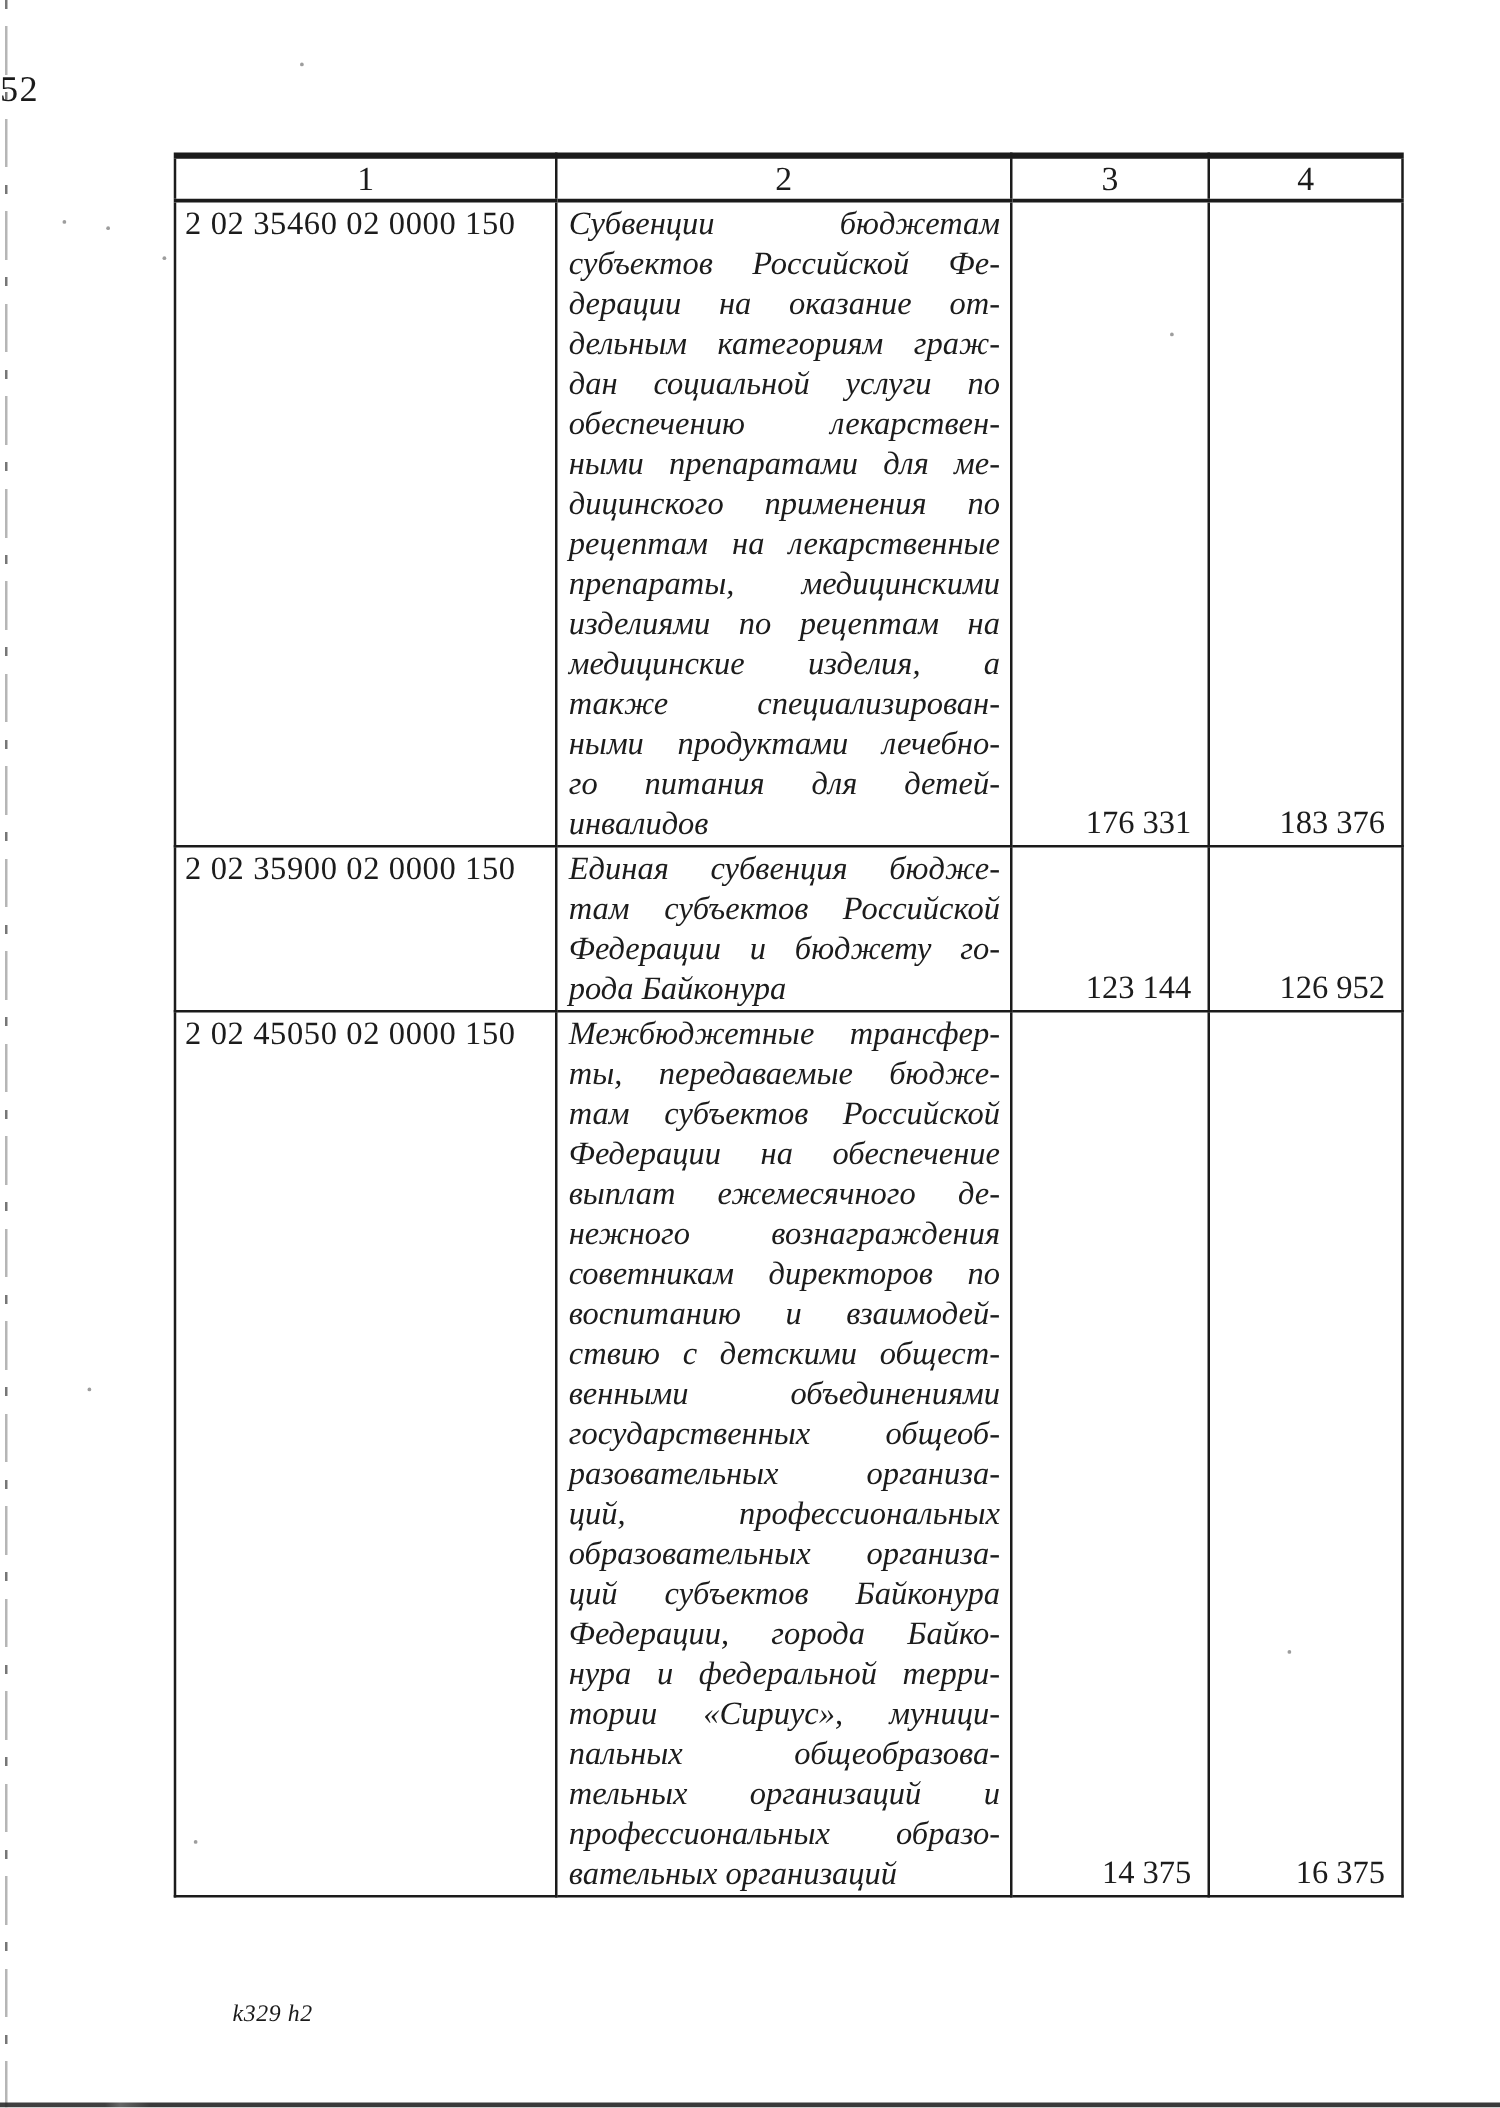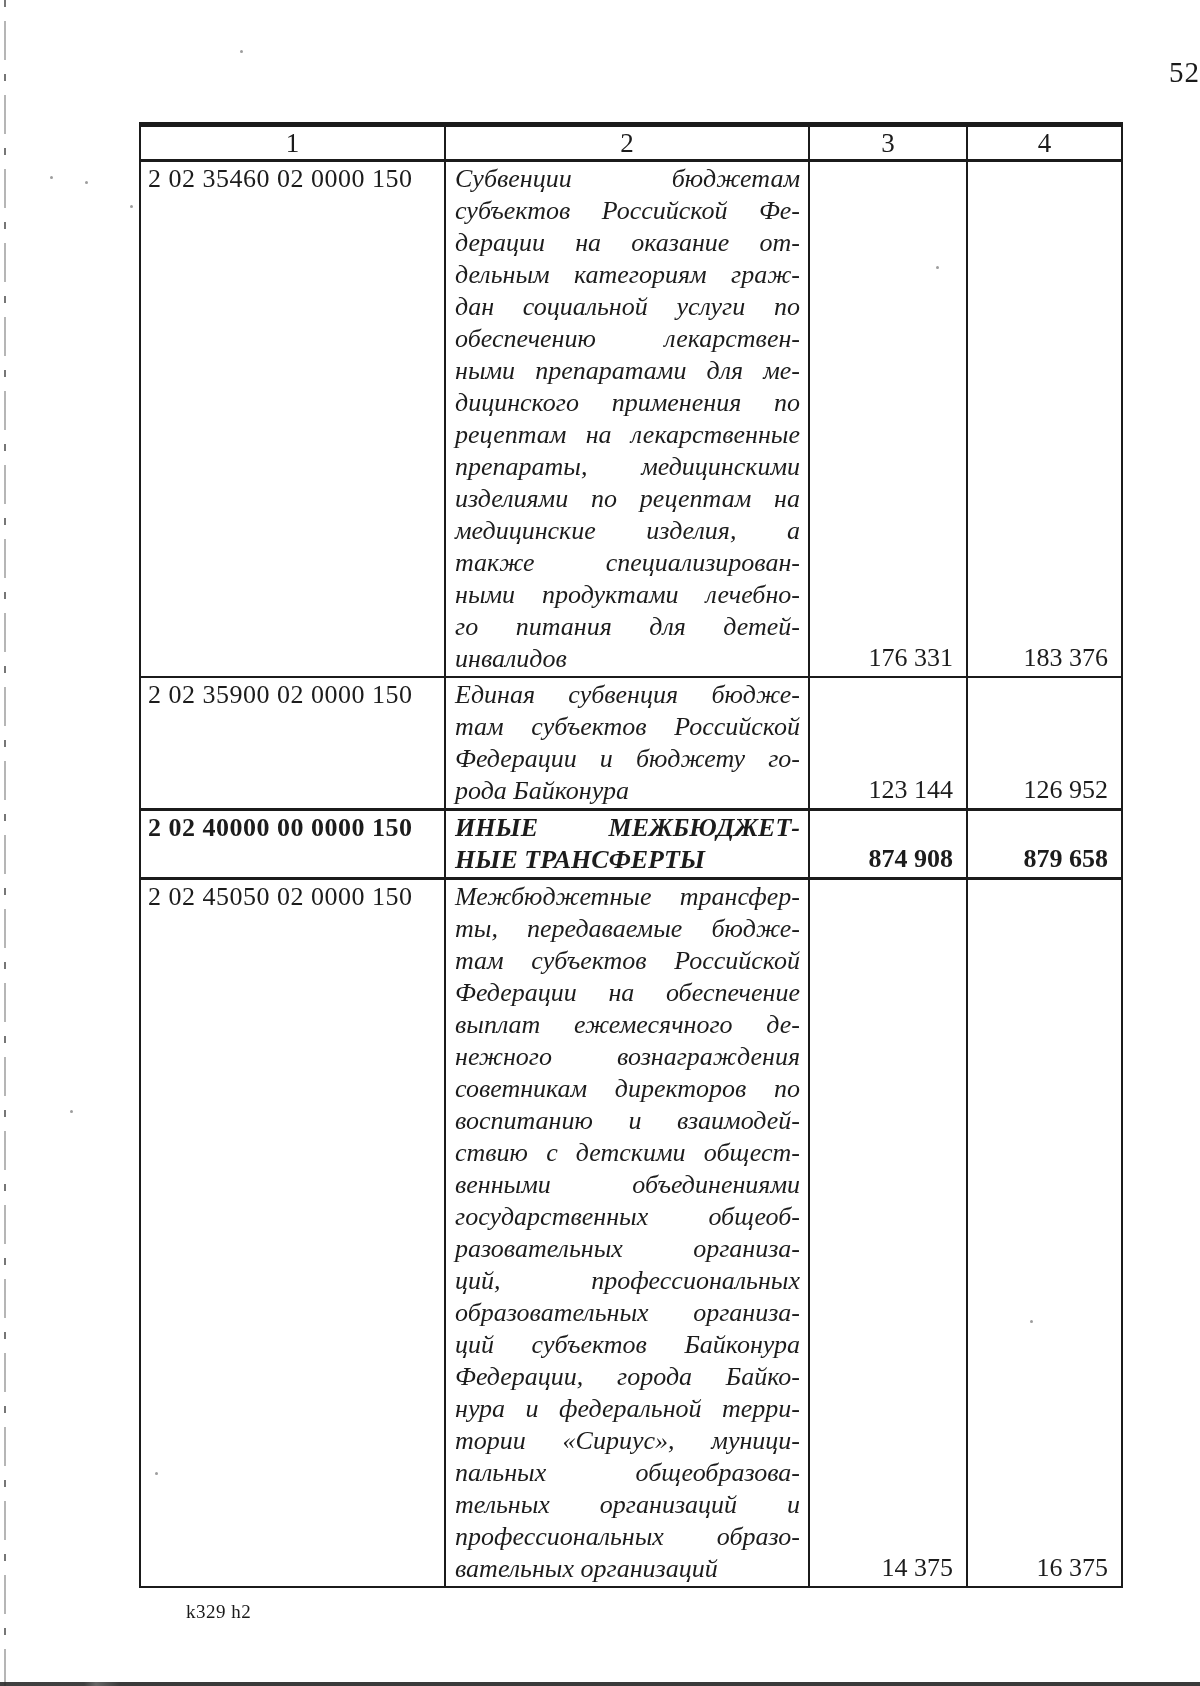--- a/index.html
+++ b/index.html
@@ -15,21 +15,21 @@
     font-family: "Liberation Serif", "DejaVu Serif", serif;
     color: #1a1a1a;
   }
 
   
   .page-number {
     position: absolute;
     top: 56px;
     left: 0;
     width: 1200px;
-    text-align: right;
+    text-align: left;
     font-size: 29px;
     letter-spacing: 1px;
   }
 
   
   table.budget {
     position: absolute;
     left: 139px;
     top: 122px;
     width: 982px;
@@ -88,20 +88,21 @@
   tr.bold td { font-weight: bold; }
   tr.bold td { border-top-width: 3px; border-bottom-width: 3px; }
 
   
   .footer-note {
     position: absolute;
     left: 186px;
     top: 1601px;
     font-size: 19px;
     letter-spacing: 0.5px;
+    font-style: italic;
   }
 
   
   .scan-left-line {
     position: absolute;
     left: 4px;
     top: 0;
     width: 2px;
     height: 1686px;
     background: repeating-linear-gradient(
@@ -189,29 +190,20 @@
         <td class="code">2 02 35900 02 0000 150</td>
         <td class="desc">
           <div class="jline">Единая субвенция бюдже-</div>
           <div class="jline">там субъектов Российской</div>
           <div class="jline">Федерации и бюджету го-</div>
           <div class="jline lastline">рода Байконура</div>
         </td>
         <td class="num">123 144</td>
         <td class="num">126 952</td>
       </tr>
-      <tr class="bold">
-        <td class="code">2 02 40000 00 0000 150</td>
-        <td class="desc">
-          <div class="jline">ИНЫЕ МЕЖБЮДЖЕТ-</div>
-          <div class="jline lastline">НЫЕ ТРАНСФЕРТЫ</div>
-        </td>
-        <td class="num">874 908</td>
-        <td class="num">879 658</td>
-      </tr>
       <tr>
         <td class="code">2 02 45050 02 0000 150</td>
         <td class="desc">
           <div class="jline">Межбюджетные трансфер-</div>
           <div class="jline">ты, передаваемые бюдже-</div>
           <div class="jline">там субъектов Российской</div>
           <div class="jline">Федерации на обеспечение</div>
           <div class="jline">выплат ежемесячного де-</div>
           <div class="jline">нежного вознаграждения</div>
           <div class="jline">советникам директоров по</div>

